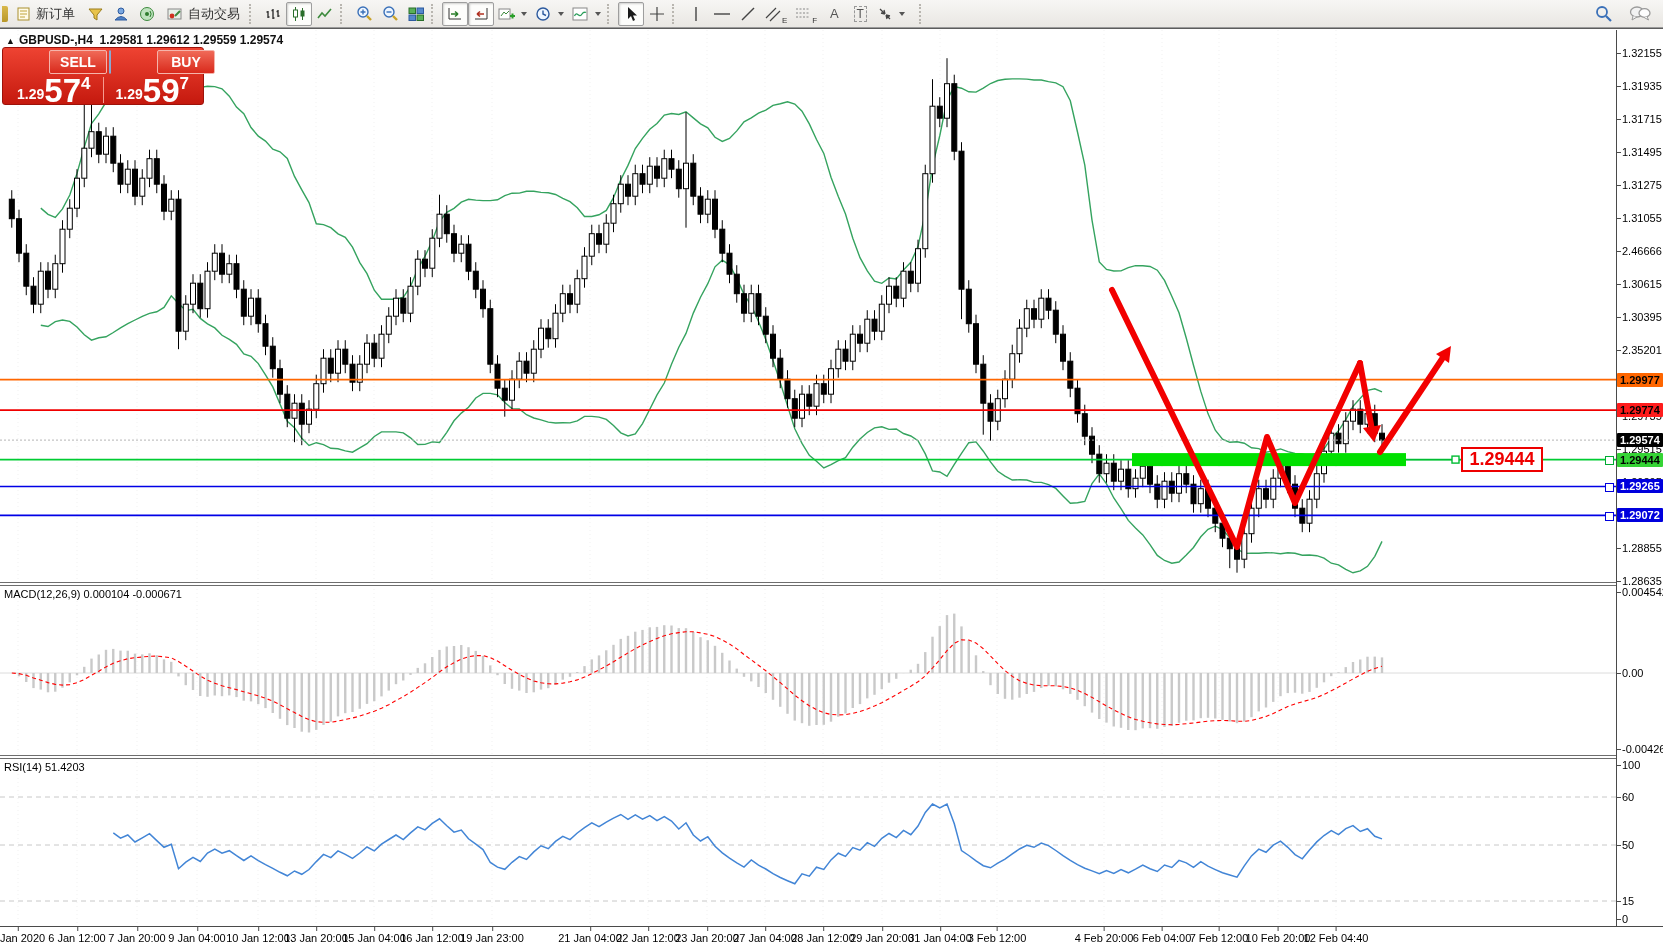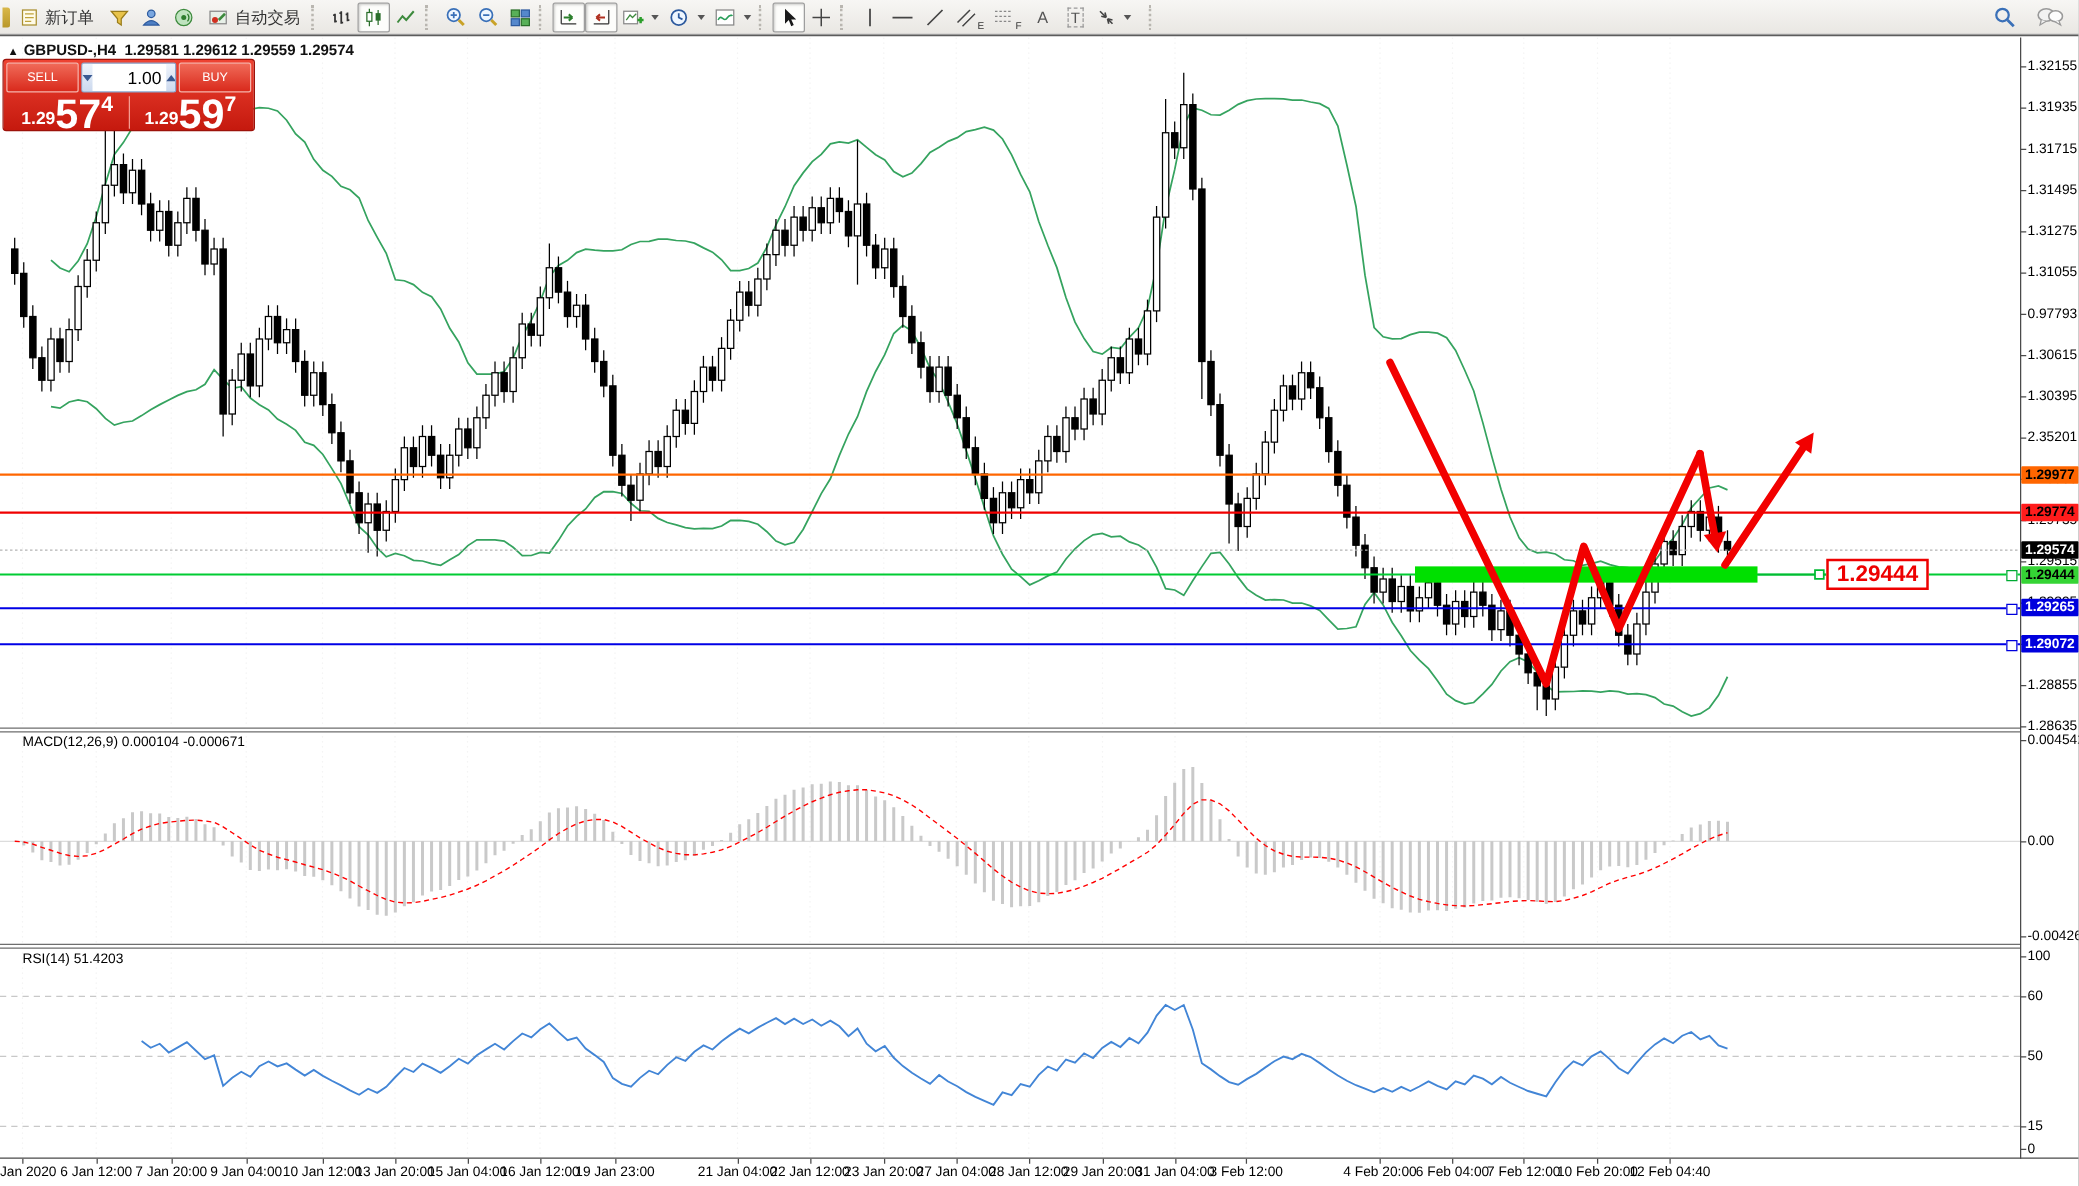--- a/index.html
+++ b/index.html
@@ -21,22 +21,22 @@
   .tb-right{margin-left:auto;display:flex;align-items:center;margin-right:6px;}
   .sliver{width:6px;height:16px;background:linear-gradient(#d9b84a,#b9982a);border-radius:0 2px 2px 0;margin-right:2px;}
   
   .chart-title{position:absolute;left:6px;top:33px;font-size:12px;font-weight:600;color:#111;z-index:30;}
   .chart-title .arr{font-size:9px;margin-right:4px;}
   .trade-panel{position:absolute;left:2px;top:47px;width:202px;height:58px;z-index:31;
     background:linear-gradient(#ee4332,#c5190e);border:1px solid #9d120a;border-radius:3px;
     box-sizing:border-box;padding:2px;}
   .tp-row1{display:flex;height:24px;gap:2px;}
   .tp-btn{flex:0 0 56px;display:flex;align-items:center;justify-content:center;color:#fff;
-    font-weight:normal;font-size:10px;background:linear-gradient(#f06a58,#d92a1c);
-    border:1px solid #f5b4ab;border-radius:2px;}
+    font-weight:bold;font-size:14px;background:linear-gradient(#f06a58,#d92a1c);
+    border:1px solid #f5b4ab;border-radius:2px;margin-left:44px;}
   .tp-spin{flex:1;display:flex;border:1px solid #8aa8d0;background:#fff;border-radius:2px;overflow:hidden;}
   .tp-spin .sp{width:15px;background:linear-gradient(#eef3fb,#ccd9ee);display:flex;align-items:center;justify-content:center;}
   .tp-spin .val{flex:1;display:flex;align-items:center;justify-content:flex-end;padding-right:4px;
     font-size:14px;color:#000;padding-left:28px;}
   .tri-up{width:0;height:0;border-left:4px solid transparent;border-right:4px solid transparent;border-bottom:5px solid #3a5a92;}
   .tri-dn{width:0;height:0;border-left:4px solid transparent;border-right:4px solid transparent;border-top:5px solid #3a5a92;}
   .tp-row2{display:flex;height:30px;margin-top:1px;}
   .tp-price{flex:1;display:flex;align-items:flex-end;justify-content:center;color:#fff;padding-bottom:1px;}
   .tp-price .pre{font-size:14px;font-weight:bold;margin-bottom:2px;}
   .tp-price .big{font-size:33px;font-weight:bold;line-height:26px;}
@@ -45,21 +45,21 @@
   
   svg.pane{position:absolute;left:0;z-index:5;}
   .axis-line{position:absolute;left:1616px;top:30px;width:1px;height:897px;background:#4a4a4a;z-index:8;}
   .pane-sep{position:absolute;left:0;width:1616px;height:2px;border-top:1px solid #6e6e6e;border-bottom:1px solid #6e6e6e;background:#fff;z-index:9;}
   .time-sep{position:absolute;left:0;top:926px;width:1663px;height:1px;background:#4a4a4a;z-index:9;}
   .price-tick,.osc-tick{position:absolute;left:1622px;transform:translateY(-50%);font-size:11px;color:#000;z-index:7;white-space:nowrap;}
   .price-tick::before,.osc-tick::before{content:"";position:absolute;left:-6px;top:50%;width:5px;height:1px;background:#4a4a4a;}
   .chip{position:absolute;left:1617px;transform:translateY(-50%);font-size:11px;font-weight:bold;
     padding:1px 3px;border-radius:1px;z-index:12;white-space:nowrap;}
   .chip-square{position:absolute;width:7px;height:7px;background:#fff;z-index:12;}
-  .ind-label{position:absolute;left:18px;font-size:11px;color:#000;z-index:14;}
+  .ind-label{position:absolute;left:4px;font-size:11px;color:#000;z-index:14;}
   .time-label{position:absolute;top:932px;transform:translateX(-50%);font-size:11px;color:#000;z-index:7;white-space:nowrap;}
   .time-label::before{content:"";position:absolute;left:50%;top:-5px;width:1px;height:4px;background:#4a4a4a;}
   
   .support-box{position:absolute;left:1461px;top:447px;width:78px;height:21px;border:2px solid #ee0000;
     background:#fff;color:#ee0000;font-size:18px;font-weight:bold;display:flex;align-items:center;
     justify-content:center;z-index:20;letter-spacing:0;}
   .turning-point{position:absolute;left:1428px;top:481px;font-size:30px;font-weight:bold;color:#00e83c;
     letter-spacing:7px;z-index:20;text-shadow:1px 1px 0 #045c1e,-1px -1px 0 #045c1e,1px -1px 0 #045c1e,-1px 1px 0 #045c1e;}
   .icon{display:inline-block;line-height:0;}
 </style>
@@ -1027,21 +1027,21 @@
 
   <div class="support-box">1.29444</div>
 
   <div id="axis-labels">
       <div class="price-tick" style="top: 52.95px;">1.32155</div>
       <div class="price-tick" style="top: 85.95px;">1.31935</div>
       <div class="price-tick" style="top: 118.95px;">1.31715</div>
       <div class="price-tick" style="top: 151.95px;">1.31495</div>
       <div class="price-tick" style="top: 184.95px;">1.31275</div>
       <div class="price-tick" style="top: 217.95px;">1.31055</div>
-      <div class="price-tick" style="top: 250.95px;">0.97793</div>
+      <div class="price-tick" style="top: 250.95px;">2.46666</div>
       <div class="price-tick" style="top: 283.95px;">1.30615</div>
       <div class="price-tick" style="top: 316.95px;">1.30395</div>
       <div class="price-tick" style="top: 349.95px;">2.35201</div>
       <div class="price-tick" style="top: 382.95px;">1.29955</div>
       <div class="price-tick" style="top: 415.95px;">1.29735</div>
       <div class="price-tick" style="top: 448.95px;">1.29515</div>
       <div class="price-tick" style="top: 481.95px;">1.29295</div>
       <div class="price-tick" style="top: 514.95px;">1.29075</div>
       <div class="price-tick" style="top: 547.95px;">1.28855</div>
       <div class="price-tick" style="top: 580.95px;">1.28635</div>

